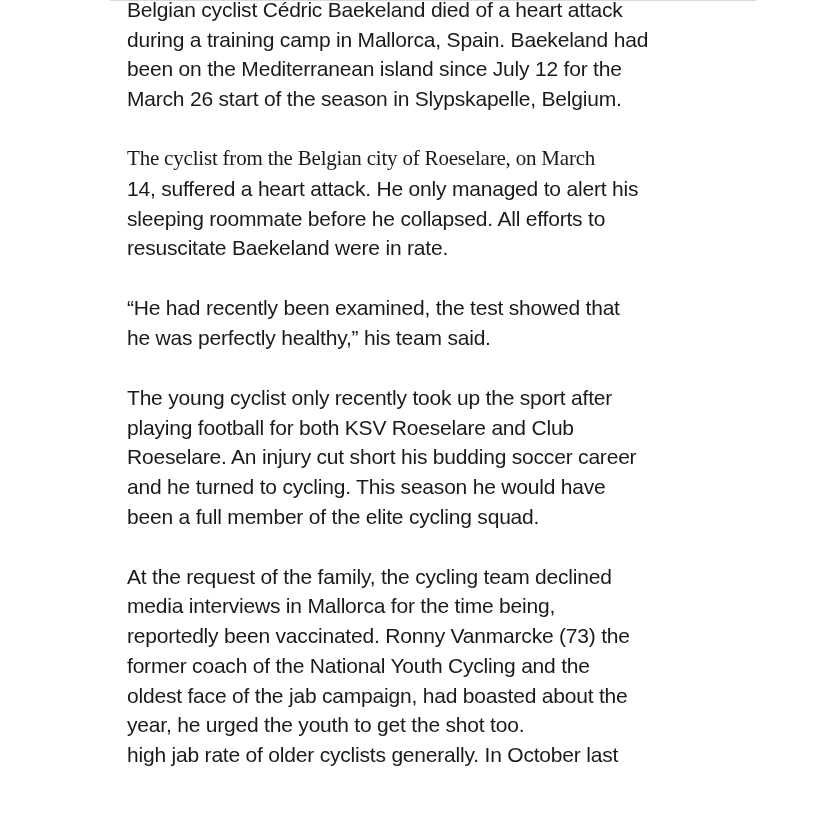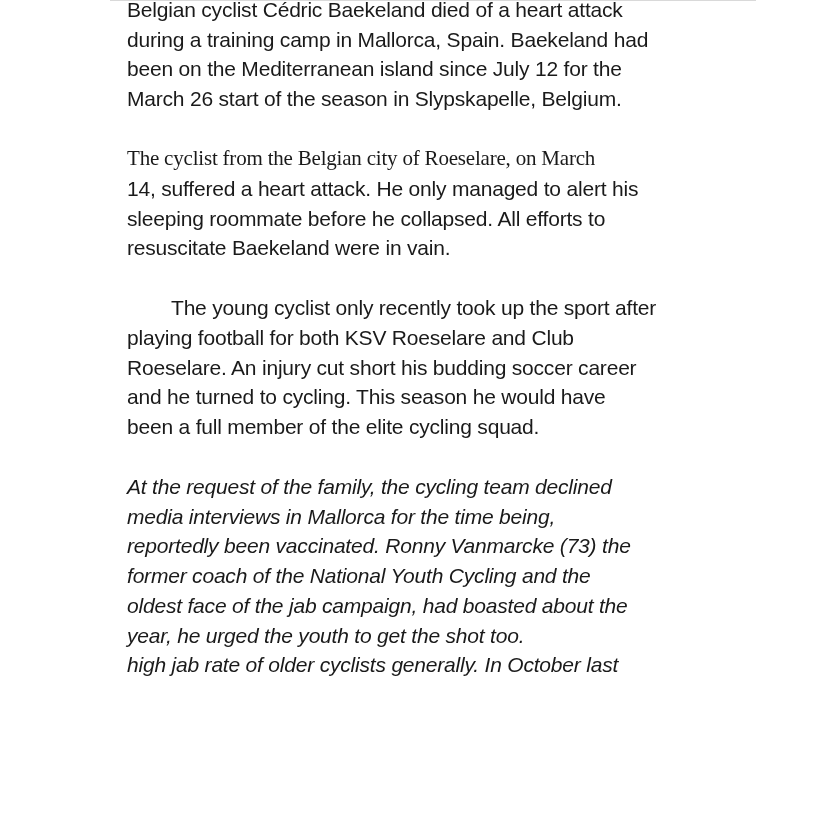--- a/index.html
+++ b/index.html
@@ -26,21 +26,21 @@
     left: 127px;
     width: 586px;
     color: #1a1a1a;
     font-size: 21px;
     line-height: 29.7px;
     letter-spacing: -0.2px;
   }
   .article p {
     margin: 0 0 30.3px 0;
   }
-  .article p:last-child { margin-bottom: 15px; font-style: italic; }
+  .article p:last-child { margin-bottom: 15px; }
   .line {
     white-space: nowrap;
   }
 </style>
 </head>
 <body>
 
 <div class="top-divider"></div>
 
 <div class="article">
@@ -49,26 +49,30 @@
     <span class="line" style="display: block;">Belgian cyclist Cédric Baekeland died of a heart attack</span>
     <span class="line" style="display: block;">during a training camp in Mallorca, Spain. Baekeland had</span>
     <span class="line" style="display: block;">been on the Mediterranean island since July 12 for the</span>
     <span class="line" style="display: block;">March 26 start of the season in Slypskapelle, Belgium.</span>
   </p>
 
   <p>
     <span class="line" style="display: block; font-family: Liberation Serif, serif;">The cyclist from the Belgian city of Roeselare, on March</span>
     <span class="line" style="display: block;">14, suffered a heart attack. He only managed to alert his</span>
     <span class="line" style="display: block;">sleeping roommate before he collapsed. All efforts to</span>
-    <span class="line" style="display: block;">resuscitate Baekeland were in vain.</span>
+    <span class="line" style="display: block;">resuscitate Baekeland were in rate.</span>
   </p>
 
+  <p>
+    <span class="line" style="display: block;">“He had recently been examined, the test showed that</span>
+    <span class="line" style="display: block;">he was perfectly healthy,” his team said.</span>
+  </p>
 
   <p>
-    <span class="line" style="display: block; margin-left: 44px;">The young cyclist only recently took up the sport after</span>
+    <span class="line" style="display: block;">The young cyclist only recently took up the sport after</span>
     <span class="line" style="display: block;">playing football for both KSV Roeselare and Club</span>
     <span class="line" style="display: block;">Roeselare. An injury cut short his budding soccer career</span>
     <span class="line" style="display: block;">and he turned to cycling. This season he would have</span>
     <span class="line" style="display: block;">been a full member of the elite cycling squad.</span>
   </p>
 
   <p>
     <span class="line" style="display: block;">At the request of the family, the cycling team declined</span>
     <span class="line" style="display: block;">media interviews in Mallorca for the time being,</span>
     <span class="line" style="display: block;">reportedly been vaccinated. Ronny Vanmarcke (73) the</span>

